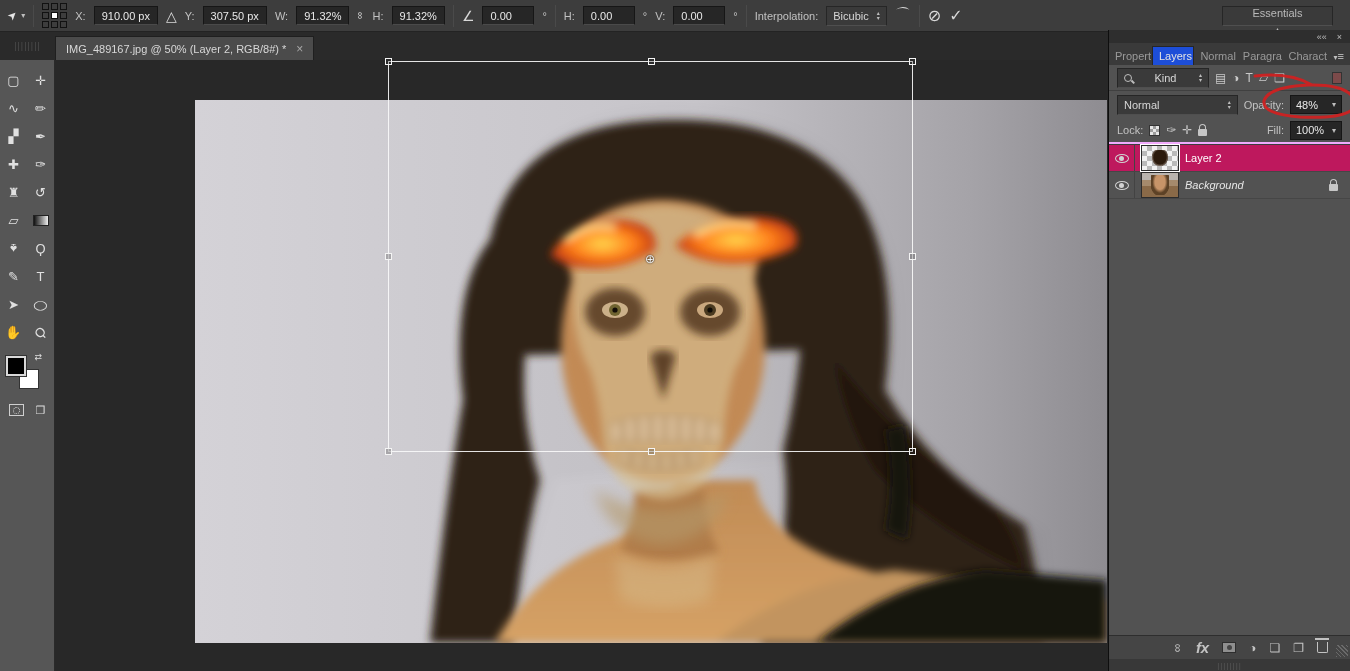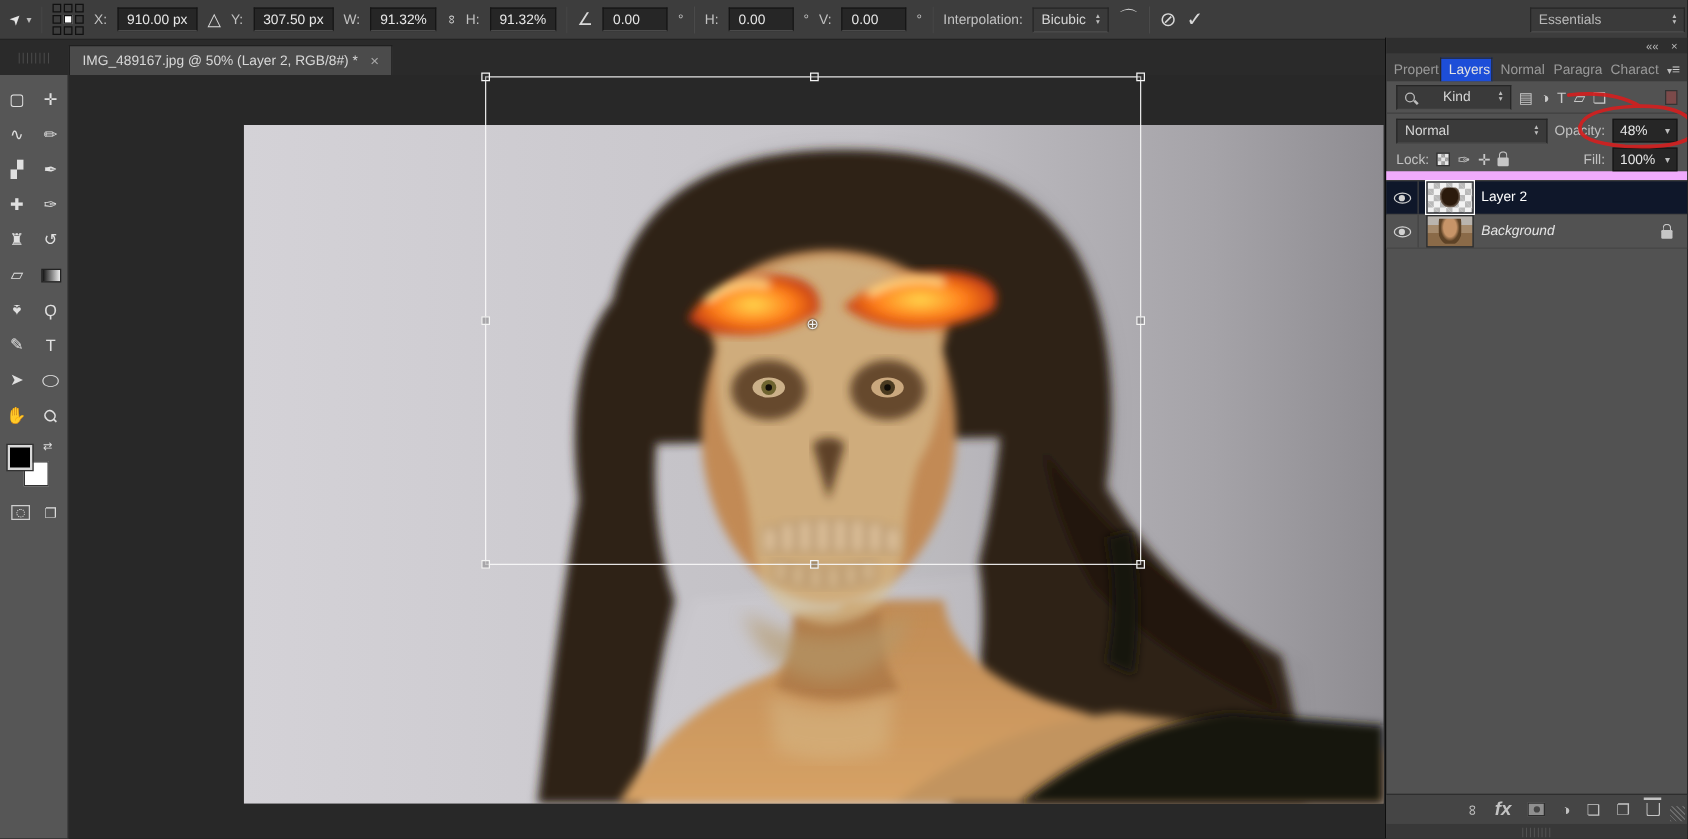--- a/index.html
+++ b/index.html
@@ -14,21 +14,21 @@
   .refpoint{display:grid;grid-template-columns:repeat(3,7px);grid-template-rows:repeat(3,7px);gap:2px;}
   .refpoint i{border:1.5px solid #111;background:transparent;}
   .refpoint i.c{background:#fff;border-color:#111;}
   .lbl{color:#c2c2c2;}
   .well{background:#262626;border:1px solid #161616;border-bottom-color:#4a4a4a;color:#e8e8e8;padding:2px 7px;min-width:62px;text-align:left;height:19px;display:inline-flex;align-items:center;}
   .well.sm{min-width:52px;}
   .deg{color:#c2c2c2;}
   .opt-icon{color:#d9d9d9;font-size:14px;cursor:pointer;}
   .dd{background:#3a3a3a;border:1px solid #262626;border-bottom-color:#4f4f4f;color:#d6d6d6;height:20px;display:inline-flex;align-items:center;gap:8px;padding:0 6px;}
   .spinner{display:inline-flex;flex-direction:column;font-size:6px;line-height:5px;color:#bdbdbd;}
-  #workspace-dd{position:absolute;right:2px;top:6px;width:124px;justify-content:space-between;color:#b9b9b9;}
+  #workspace-dd{position:absolute;right:17px;top:6px;width:111px;justify-content:space-between;color:#b9b9b9;flex-direction:column;}
 
   
   #tab-bar{position:absolute;left:0;top:32px;width:1108px;height:28px;background:#2a2a2a;display:flex;align-items:flex-end;}
   #toolbar-grip{width:55px;height:100%;display:flex;align-items:center;justify-content:center;color:#4d4d4d;letter-spacing:1px;font-size:9px;}
   .doc-tab{height:24px;background:#4b4b4b;border:1px solid #1f1f1f;border-bottom:none;display:flex;align-items:center;gap:10px;padding:0 10px;color:#d8d8d8;}
   .doc-tab .close{color:#a8a8a8;font-size:12px;cursor:pointer;}
 
   
   #toolbar{position:absolute;left:0;top:60px;width:55px;height:611px;background:#565656;border-right:1px solid #2a2a2a;padding-top:6px;}
   .tool-grid{display:grid;grid-template-columns:27px 27px;justify-content:center;}
@@ -67,33 +67,33 @@
   #panel-menu{margin-left:auto;padding:0 6px 3px;color:#cfcfcf;cursor:pointer;}
   .prow{display:flex;align-items:center;gap:6px;padding:0 8px;}
   #filter-row{height:26px;border-bottom:1px solid #404040;}
   #kind-dd{width:92px;justify-content:space-between;}
   .search-glass{position:relative;width:8px;height:8px;border:1.5px solid #bdbdbd;border-radius:50%;}
   .search-glass::after{content:"";position:absolute;left:6px;top:6px;width:4px;height:1.5px;background:#bdbdbd;transform:rotate(45deg);}
   .ficon{color:#c9c9c9;font-size:12px;cursor:pointer;}
   .filter-toggle{width:10px;height:12px;background:#7c4a4a;border:1px solid #333;margin-left:auto;}
   #blend-row{height:27px;}
   #blend-dd{width:128px;justify-content:space-between;}
-  #lock-row{height:26px;border-bottom:7px solid #f0abfc;}
+  #lock-row{height:26px;border-bottom:2px solid #f0abfc;}
   .mini-checker{width:11px;height:11px;background:
      linear-gradient(45deg,#9c9c9c 25%,transparent 25%,transparent 75%,#9c9c9c 75%),
      linear-gradient(45deg,#9c9c9c 25%,#e5e5e5 25%,#e5e5e5 75%,#9c9c9c 75%);
      background-size:6px 6px;background-position:0 0,3px 3px;border:1px solid #333;}
   .padlock{position:relative;width:9px;height:7px;background:#c6c6c6;border-radius:1px;margin-top:4px;}
   .padlock::before{content:"";position:absolute;top:-5px;left:1px;width:5px;height:5px;border:1.5px solid #c6c6c6;border-bottom:none;border-radius:4px 4px 0 0;}
   .val-dd{background:#262626;border:1px solid #161616;color:#e8e8e8;height:19px;display:inline-flex;align-items:center;gap:6px;padding:0 5px;min-width:52px;justify-content:space-between;}
   .caret{font-size:8px;color:#bdbdbd;}
 
   #layer-list{border-top:1px solid #3c3c3c;}
   .layer-row{height:27px;display:flex;align-items:center;border-bottom:1px solid #464646;background:#525252;cursor:pointer;}
-  .layer-row.selected{background:#0f172a;}
+  .layer-row.selected{background:#be185d;}
   .eye-cell{width:26px;display:flex;justify-content:center;border-right:1px solid #434343;align-self:stretch;align-items:center;}
   .eye{position:relative;width:14px;height:9px;border:1px solid #d2d2d2;border-radius:50%;}
   .eye::after{content:"";position:absolute;left:3px;top:1px;width:5px;height:5px;border-radius:50%;background:#d2d2d2;}
   .thumb{width:38px;height:26px;margin:0 6px;border:1px solid #2c2c2c;background:
      linear-gradient(45deg,#b9b9b9 25%,transparent 25%,transparent 75%,#b9b9b9 75%),
      linear-gradient(45deg,#b9b9b9 25%,#f2f2f2 25%,#f2f2f2 75%,#b9b9b9 75%);
      background-size:10px 10px;background-position:0 0,5px 5px;position:relative;}
   .layer-row.selected .thumb{outline:1px solid #fff;}
   .thumb.skull::after{content:"";position:absolute;inset:4px 10px;background:radial-gradient(ellipse at 50% 45%,#2b1a0c 0 55%,rgba(60,35,15,.6) 70%,transparent 75%);}
   .thumb.face::after{content:"";position:absolute;inset:2px 8px;background:radial-gradient(ellipse at 50% 40%,#6e4a2e 0 45%,rgba(140,95,60,.55) 65%,transparent 75%);}

